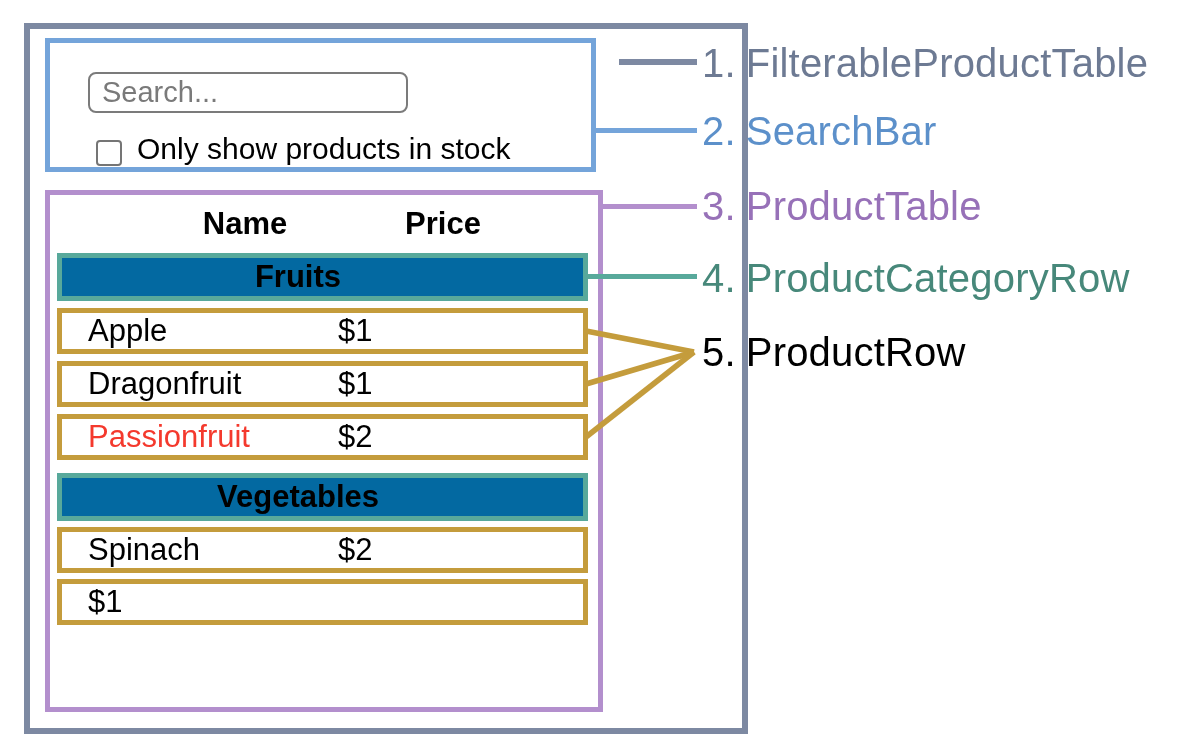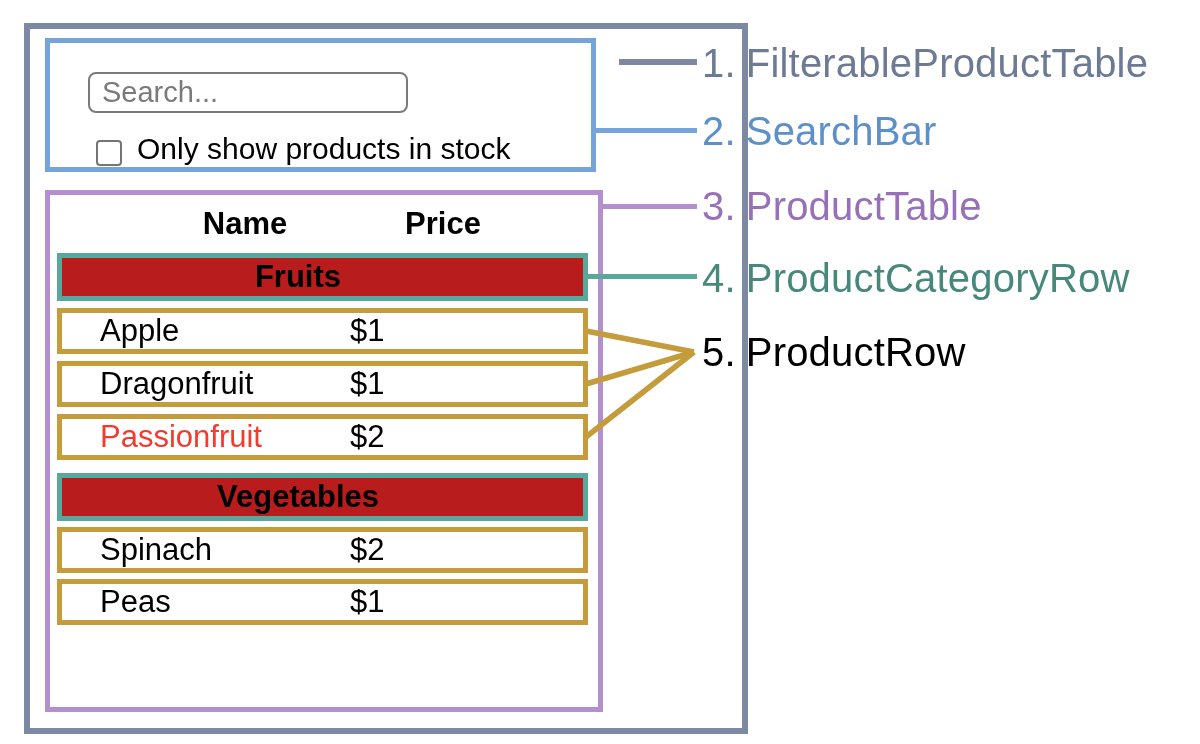--- a/index.html
+++ b/index.html
@@ -26,27 +26,27 @@
   .cblabel{margin-left:15px;font-size:30px;white-space:nowrap;}
 
   
   .ptab{left:15px;top:161px;width:558px;height:522px;border:5px solid #b38fcd;}
   .thead{height:58px;display:flex;align-items:center;padding-left:50px;font-weight:bold;font-size:31px;margin-left:20px;}
   .col-name{width:250px;text-align:center;}
   .col-price{width:146px;text-align:center;}
 
   
   .cat{margin-left:7px;width:531px;height:48px;border:5px solid #58a99b;box-sizing:border-box;
-       display:flex;align-items:center;background:#b91c1c;}
+       display:flex;align-items:center;background:#0369a1;}
   .cat-label{margin-left:38px;width:396px;text-align:center;font-weight:bold;font-size:31px;}
   .cat-veg{margin-top:13px;}
 
   
   .prow{margin:7px 0 0 7px;width:531px;height:46px;border:5px solid #c49c3c;box-sizing:border-box;
-        display:flex;align-items:center;padding-left:38px;font-size:31px;background:#fff;}
+        display:flex;align-items:center;padding-left:26px;font-size:31px;background:#fff;}
   .prow.mt6{margin-top:6px;}
   .pname{width:250px;white-space:nowrap;}
   .pprice{width:146px;white-space:nowrap;}
 
   
   .conn{position:absolute;}
   .conn-1{left:619px;top:59px;width:78px;height:6px;background:#7d89a2;}
   .conn-2{left:591px;top:128px;width:106px;height:5px;background:#74a4da;}
   .conn-3{left:598px;top:204px;width:99px;height:5px;background:#b38fcd;}
   .conn-4{left:584px;top:274px;width:113px;height:5px;background:#58a99b;}
@@ -105,21 +105,20 @@
 
       <div class="cat cat-veg" style="border-color: rgb(88, 169, 155);">
         <span class="cat-label">Vegetables</span>
       </div>
 
       <div class="prow mt6" style="border-color: rgb(196, 156, 60);">
         <span class="pname" style="color: rgb(0, 0, 0);">Spinach</span>
         <span class="pprice">$2</span>
       </div>
       <div class="prow mt6" style="border-color: rgb(196, 156, 60);">
-        <span class="pname" style="color: rgb(0, 0, 0);">Peas</span>
         <span class="pprice">$1</span>
       </div>
 
     </div>
   </div>
 
   <div class="conn conn-1" style="background-color: rgb(125, 137, 162);"></div>
   <div class="conn conn-2" style="background-color: rgb(116, 164, 218);"></div>
   <div class="conn conn-3" style="background-color: rgb(179, 143, 205);"></div>
   <div class="conn conn-4" style="background-color: rgb(88, 169, 155);"></div>

